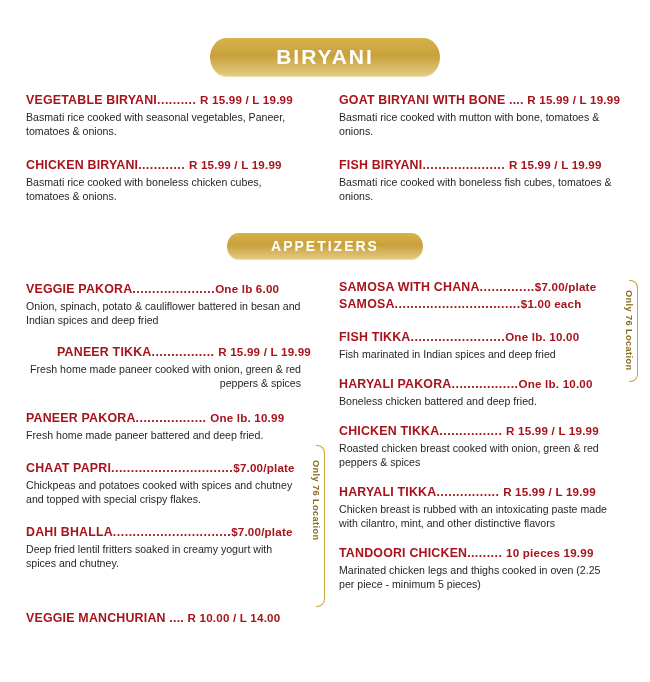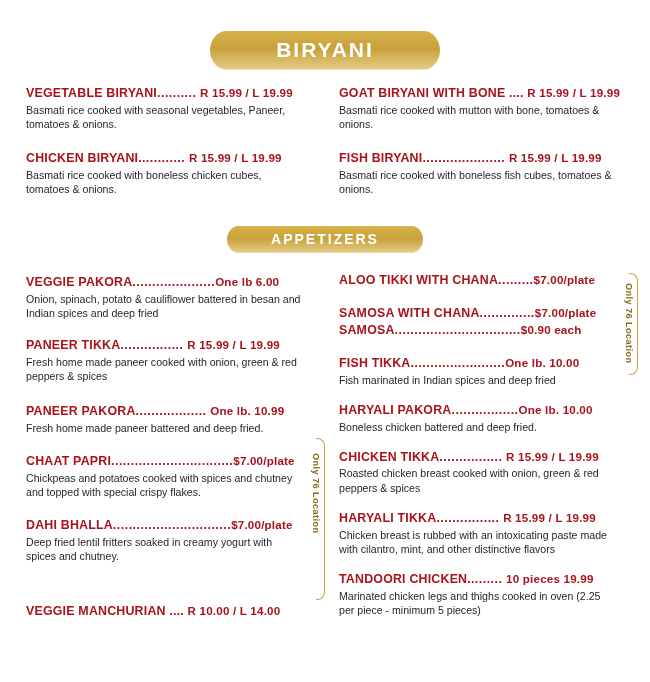--- a/index.html
+++ b/index.html
@@ -12,21 +12,21 @@
     background: #ffffff;
     font-family: "Liberation Sans", sans-serif;
     color: #231f20;
     overflow: hidden;
   }
   .page {
     position: relative;
     width: 650px;
     height: 682px;
     box-sizing: border-box;
-    padding: 0 26px;
+    padding: 7px 26px;
   }
 
   
   .banner-wrap {
     display: flex;
     justify-content: center;
   }
   .banner {
     background: linear-gradient(to bottom, #d6b24a 0%, #c9a13c 45%, #e4cd86 100%);
     color: #ffffff;
@@ -165,21 +165,21 @@
     <div class="col">
       <div class="spacer-top"></div>
 
       <div class="item">
         <div class="item-head">
           <span>VEGGIE PAKORA</span><span class="dots">.....................</span><span class="price">One lb 6.00</span>
         </div>
         <div class="desc">Onion, spinach, potato &amp; cauliflower battered  in besan and Indian spices and deep fried</div>
       </div>
 
-      <div class="item" style="margin-top:18px;">
+      <div class="item" style="margin-top:18px;text-align:right;">
         <div class="item-head">
           <span>PANEER TIKKA</span><span class="dots">................</span> <span class="price">R 15.99  /  L 19.99</span>
         </div>
         <div class="desc">Fresh home made paneer cooked with onion, green &amp; red peppers &amp; spices</div>
       </div>
 
       <div class="item" style="margin-top:21px;">
         <div class="item-head">
           <span>PANEER PAKORA</span><span class="dots">..................</span> <span class="price">One lb. 10.99</span>
         </div>
@@ -205,35 +205,30 @@
           <span>VEGGIE MANCHURIAN ....</span><span class="dots"></span> <span class="price">R 10.00  /  L 14.00</span>
         </div>
       </div>
 
       <div class="vbracket" style="right:-14px; top:165px; height:160px;"></div>
       <div class="vnote" style="right:-10px; top:180px;">Only 76 Location</div>
     </div>
 
     <div class="col">
 
+
+      <div class="item" style="margin-bottom:2px;">
+        <div class="item-head">
+          <span>SAMOSA WITH CHANA</span><span class="dots">..............</span><span class="price">$7.00/plate</span>
+        </div>
+      </div>
+
       <div class="item" style="margin-bottom:18px;">
         <div class="item-head">
-          <span>ALOO TIKKI WITH CHANA</span><span class="dots">.........</span><span class="price">$7.00/plate</span>
-        </div>
-      </div>
-
-      <div class="item" style="margin-bottom:2px;">
-        <div class="item-head">
-          <span>SAMOSA WITH CHANA</span><span class="dots">..............</span><span class="price">$7.00/plate</span>
-        </div>
-      </div>
-
-      <div class="item" style="margin-bottom:18px;">
-        <div class="item-head">
-          <span>SAMOSA</span><span class="dots">................................</span><span class="price">$0.90 each</span>
+          <span>SAMOSA</span><span class="dots">................................</span><span class="price">$1.00 each</span>
         </div>
       </div>
 
       <div class="item" style="margin-bottom:16px;">
         <div class="item-head">
           <span>FISH TIKKA</span><span class="dots">........................</span><span class="price">One lb. 10.00</span>
         </div>
         <div class="desc">Fish marinated in Indian spices and deep fried</div>
       </div>
 

